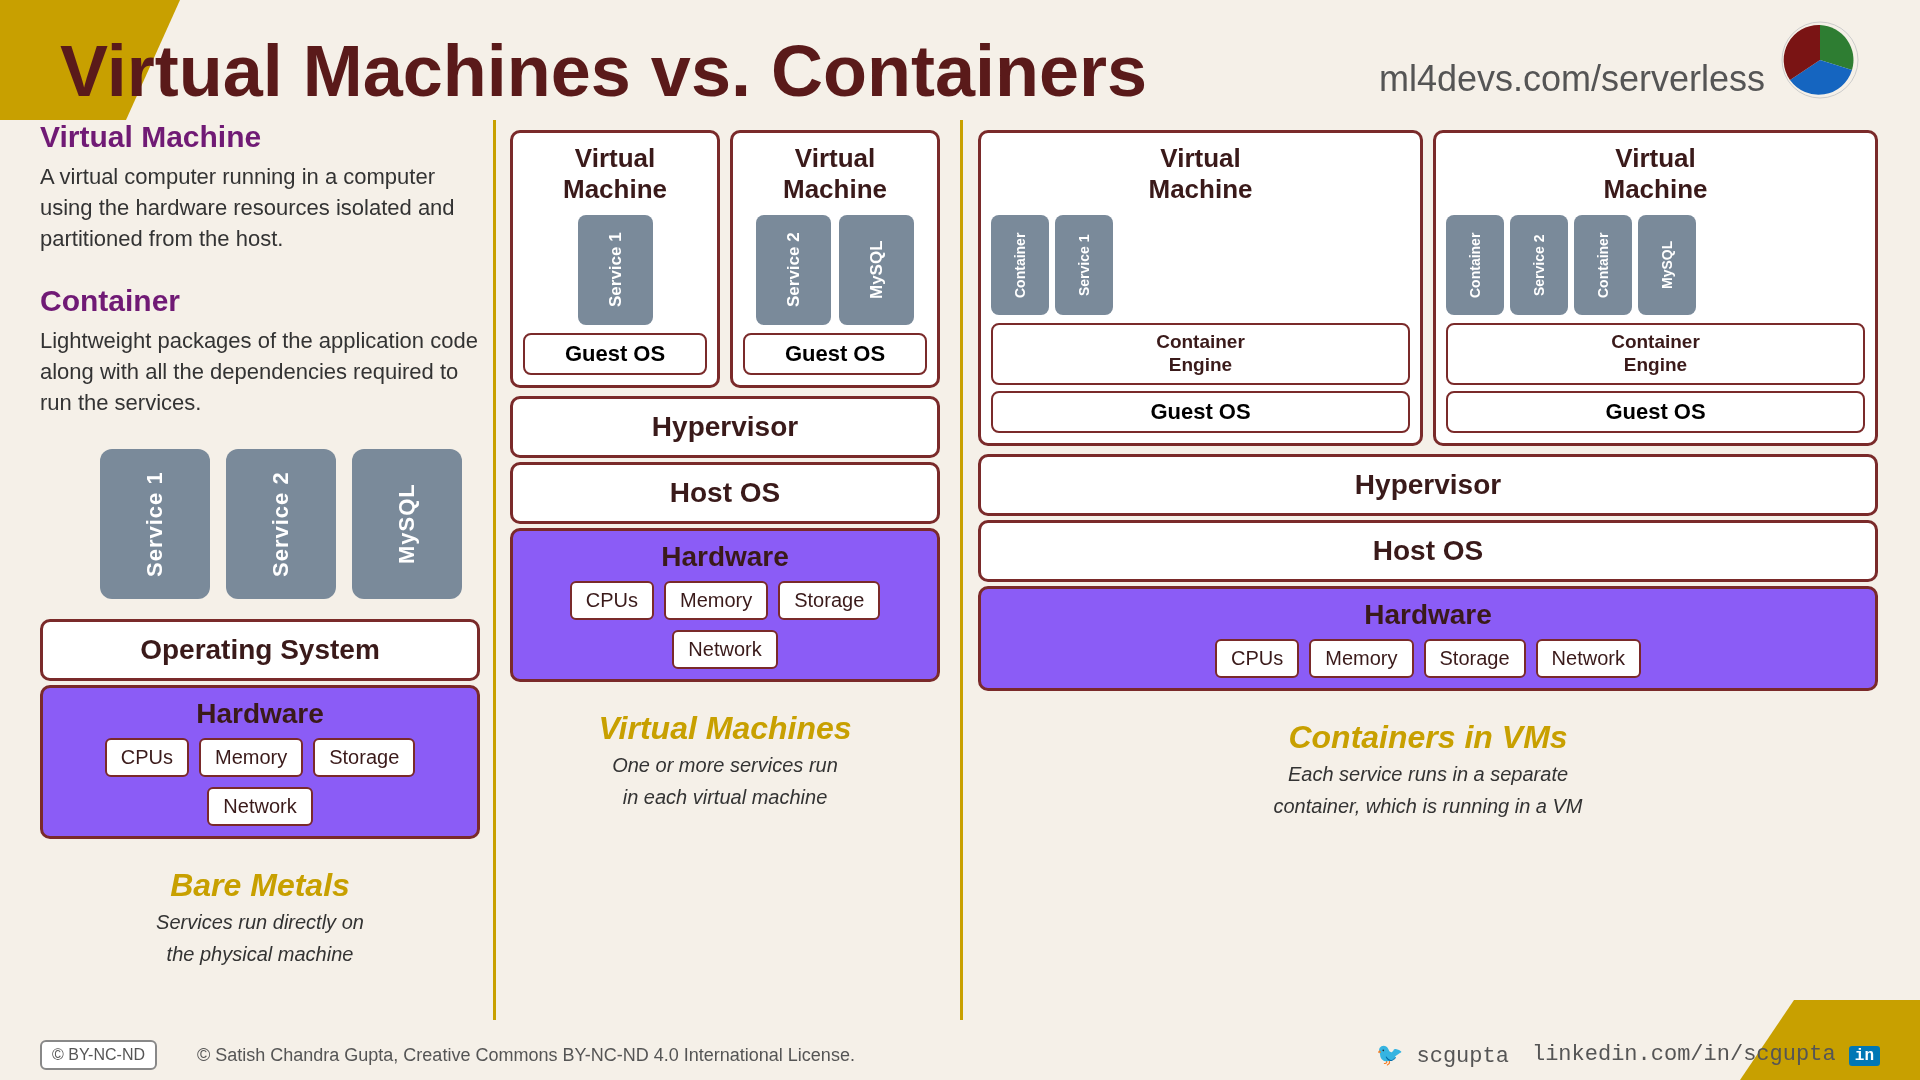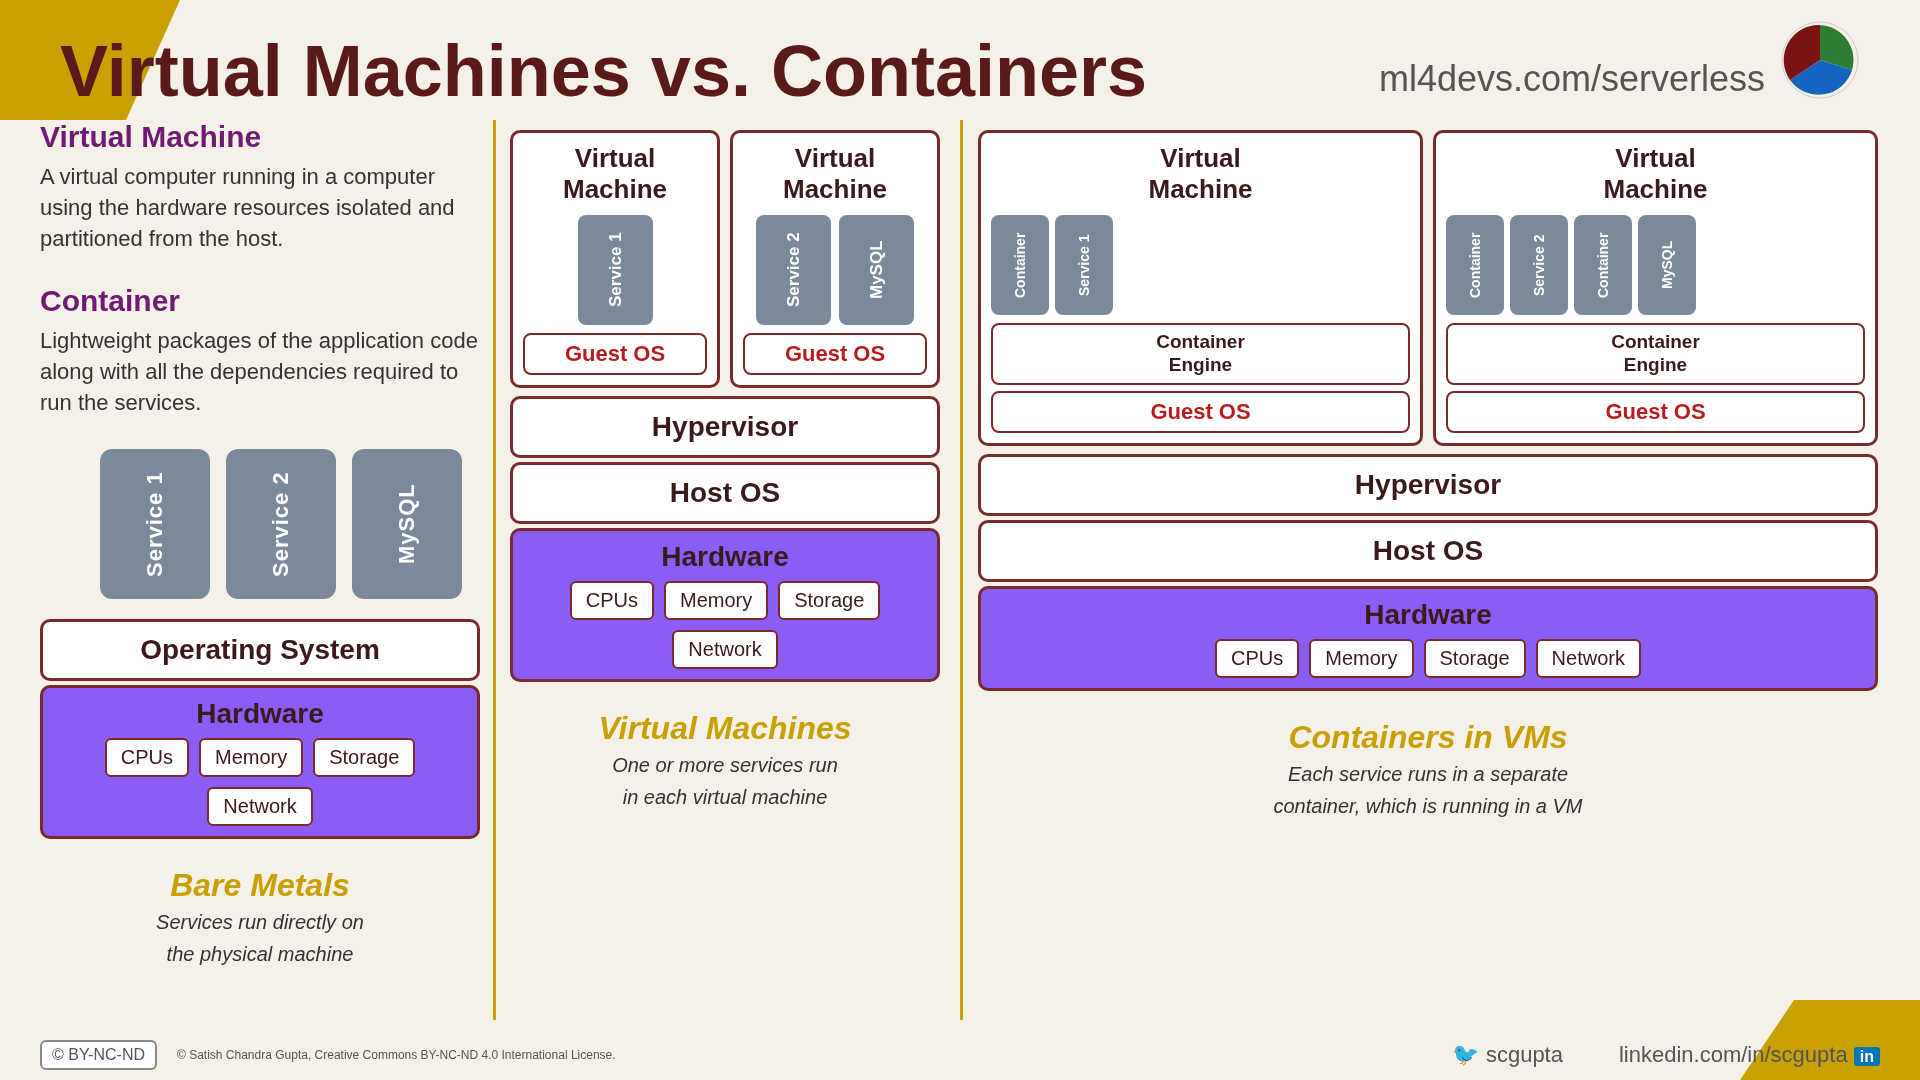--- a/index.html
+++ b/index.html
@@ -201,21 +201,21 @@
       writing-mode: vertical-rl;
       transform: rotate(180deg);
     }
     .guest-os {
       border: 2px solid #7a2a2a;
       border-radius: 8px;
       text-align: center;
       padding: 6px;
       font-size: 22px;
       font-weight: 700;
-      color: #b91c1c;
+      color: #000000;
       background: white;
     }
 
     
     .bare-stack {
       margin-top: 20px;
     }
 
     
     .diagram-label {
@@ -297,29 +297,31 @@
       border-radius: 6px;
       padding: 4px 10px;
       font-size: 16px;
       color: #555;
       background: white;
       display: flex;
       gap: 4px;
       align-items: center;
     }
     .footer-text {
-      font-size: 12px;
+      font-size: 18px;
       color: #555;
+      margin-left: 20px;
     }
     .footer-social {
       margin-left: auto;
       display: flex;
-      gap: 56px;
+      gap: 23px;
       font-size: 22px;
       color: #555;
+      font-family: Liberation Mono, monospace;
     }
     .twitter-bird { color: #1da1f2; }
     .linkedin-in {
       background: #0077b5;
       color: white;
       padding: 1px 6px;
       border-radius: 3px;
       font-size: 16px;
       font-weight: 700;
     }

